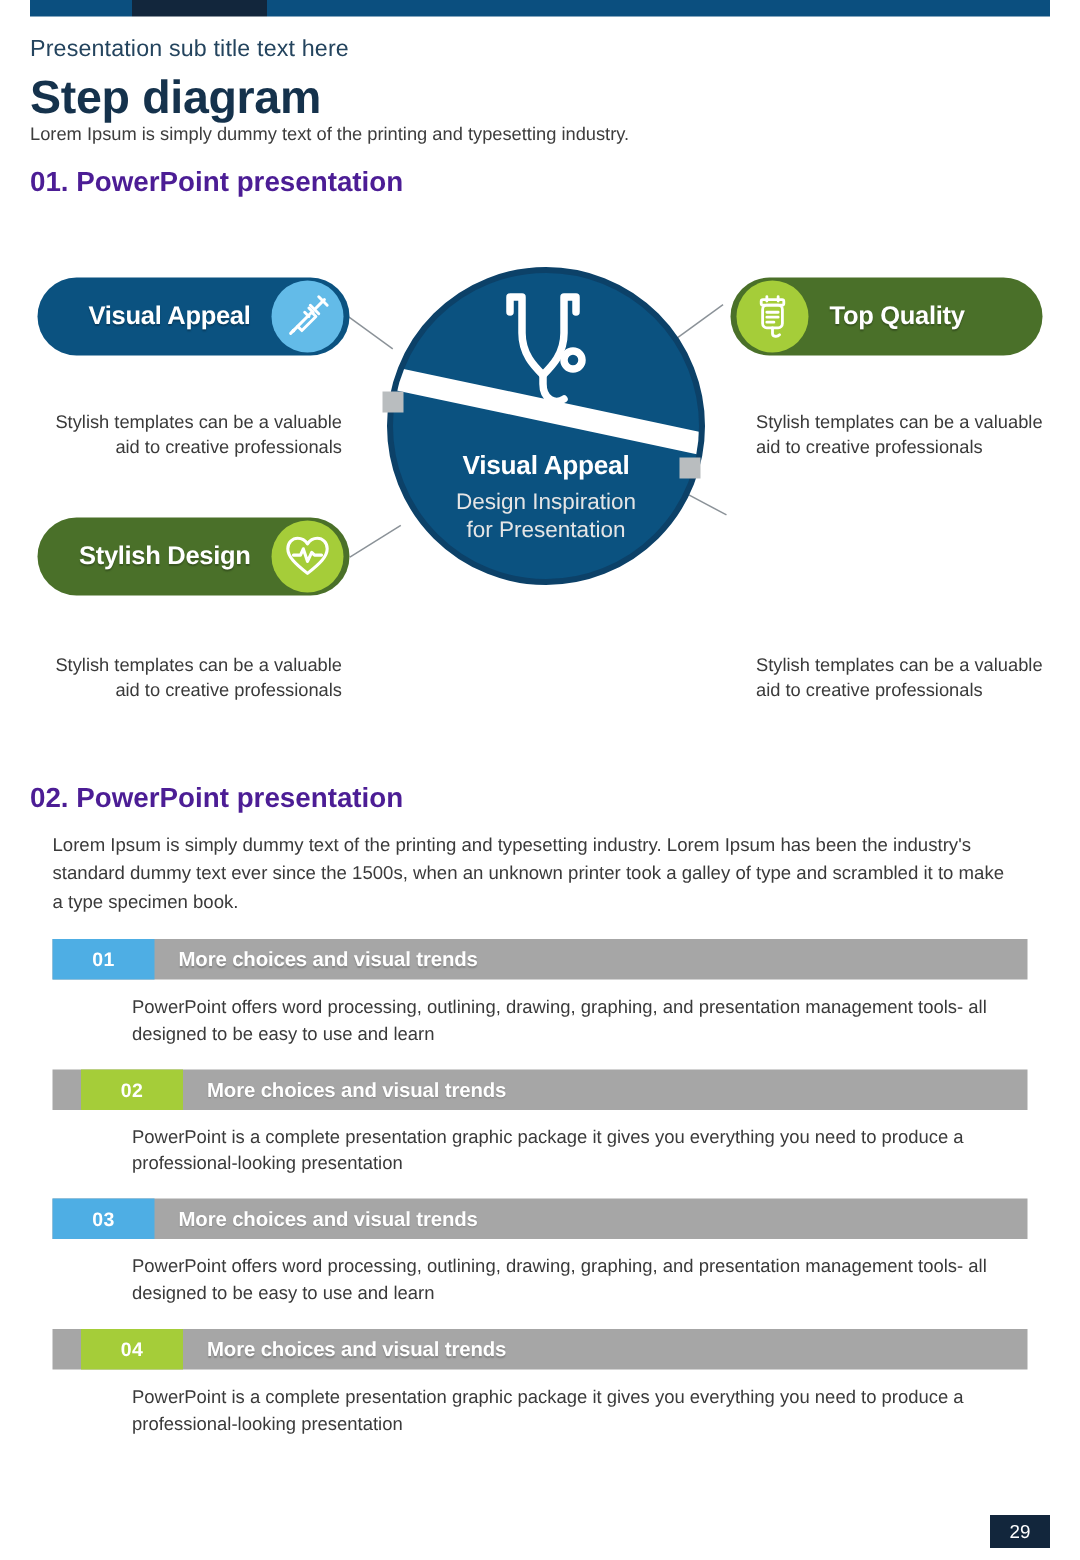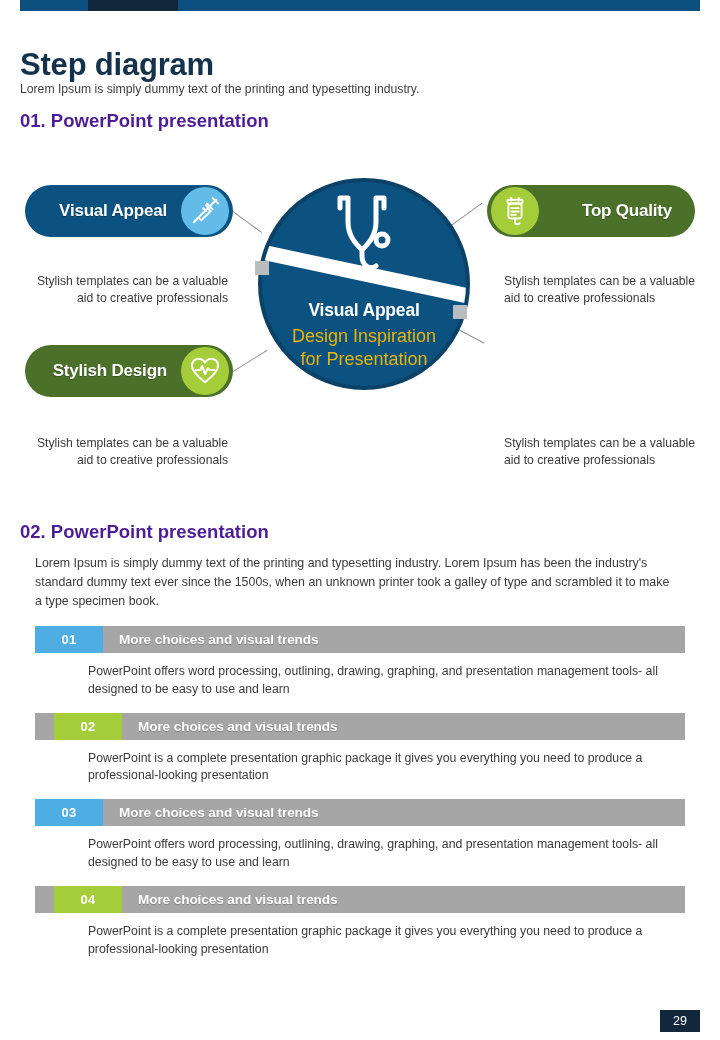--- a/index.html
+++ b/index.html
@@ -96,21 +96,21 @@
     left: 0; top: 118px;
     width: 204px;
     text-align: center;
     color: #ffffff;
   }
   .center-text .ct-title {
     font-size: 17.5px; font-weight: 700; letter-spacing: -.2px;
     display: block; margin-bottom: 4px;
   }
   .center-text .ct-sub {
-    font-size: 18px; line-height: 1.28; display: block; color: #eab308;
+    font-size: 15px; line-height: 1.28; display: block; color: #e5e5e5;
   }
 
   
   .marker {
     position: absolute;
     width: 14px; height: 14px;
     background: #b9bdbf;
   }
   .marker-l { left: 255px; top: 96px; }
   .marker-r { left: 453px; top: 140px; }
@@ -148,21 +148,21 @@
     flex: 0 0 auto;
   }
   .ic-blue  { background: #63bbe8; }
   .ic-green { background: #a5cd39; }
 
   
   .pill.left  { width: 208px; padding: 0 2px 0 0; justify-content: flex-end; }
   .pill.left .pill-label { margin-right: 14px; }
   .pill.left .pill-icon  { margin-right: 2px; }
   
-  .pill.right { width: 208px; padding: 0 0 0 2px; justify-content: flex-start; gap: 29px; }
+  .pill.right { width: 208px; padding: 0 0 0 2px; justify-content: flex-start; }
   .pill.right .pill-icon  { margin-left: 2px; }
   .pill.right .pill-label { margin-left: 14px; }
 
   #pill-1 { left: 25px;  top: 185px; }
   #pill-2 { left: 25px;  top: 345px; }
   #pill-3 { left: 487px; top: 185px; }
   #pill-4 { left: 487px; top: 345px; }
 
   .pill-desc {
     position: absolute;
@@ -239,20 +239,21 @@
 <body>
 
 <div class="slide">
 
   <div class="topbar">
     <div class="seg seg-a"></div>
     <div class="seg seg-b"></div>
     <div class="seg seg-c"></div>
   </div>
 
+  <div class="subtitle">Presentation sub title text here</div>
   <div class="title">Step diagram</div>
   <div class="lead">Lorem Ipsum is simply dummy text of the printing and typesetting industry.</div>
   <div class="section-head" id="sec1-head">01. PowerPoint presentation</div>
 
   <div class="diagram">
 
     <div class="conn" style="left:233px; top:46px; width:36px; transform:rotate(36deg);"></div>
     <div class="conn" style="left:233px; top:206px; width:40px; transform:rotate(-32deg);"></div>
     <div class="conn" style="left:451px; top:60px; width:38px; transform:rotate(-36deg);"></div>
     <div class="conn" style="left:451px; top:160px; width:38px; transform:rotate(28deg);"></div>

